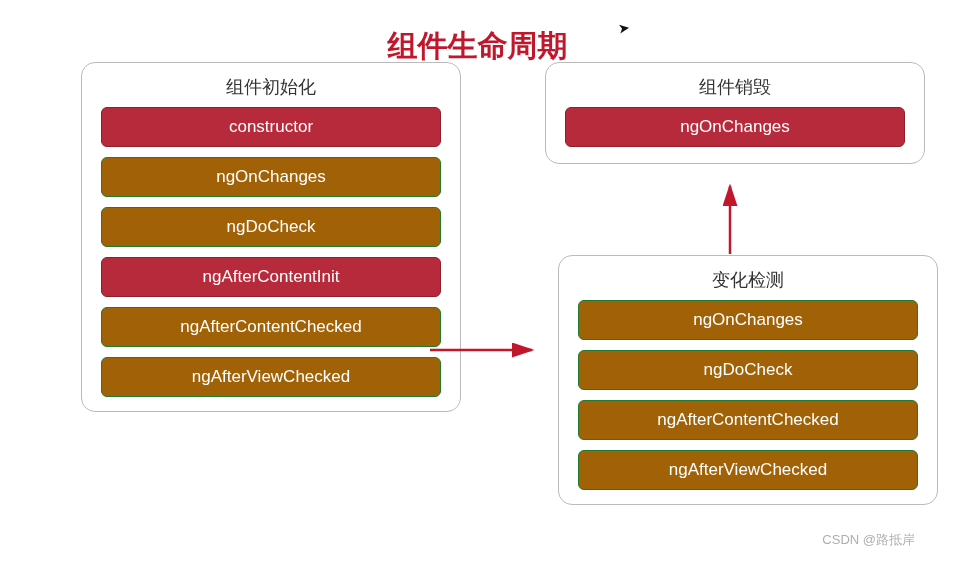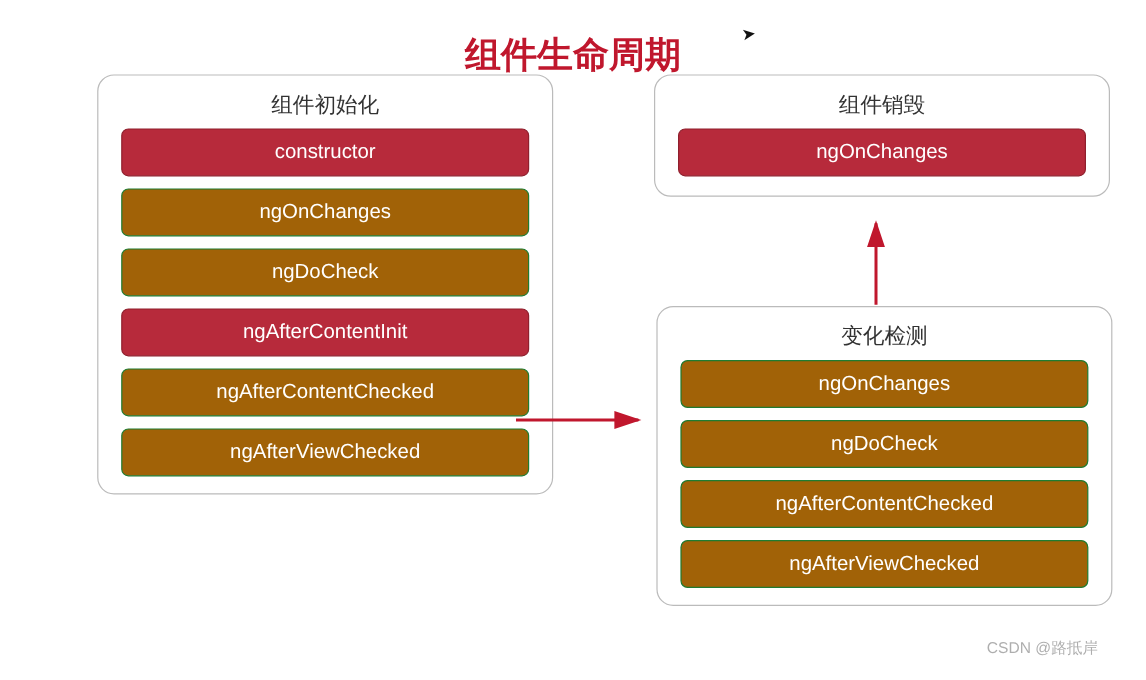--- a/index.html
+++ b/index.html
@@ -45,21 +45,21 @@
     font-size: 17px;
     color: #fff;
     margin-bottom: 10px;
     border: 1px solid rgba(0,0,0,0.15);
   }
   .pill:last-child { margin-bottom: 0; }
   .red { background: #b72a3b; border-color:#8f1f2d; }
   .green { background: #a16207; border-color:#1f7b30; }
   #box-init { left: 48px; top: 62px; width: 380px; }
   #box-destroy { left: 512px; top: 62px; width: 380px; padding: 12px 18px 16px 18px; }
-  #box-change { left: 514px; top: 255px; width: 380px; }
+  #box-change { left: 525px; top: 255px; width: 380px; }
   .arrow {
     position: absolute;
     pointer-events: none;
   }
   .watermark {
     position: absolute;
     bottom: 18px;
     right: 40px;
     color: rgba(120,120,120,0.6);
     font-size: 13px;

